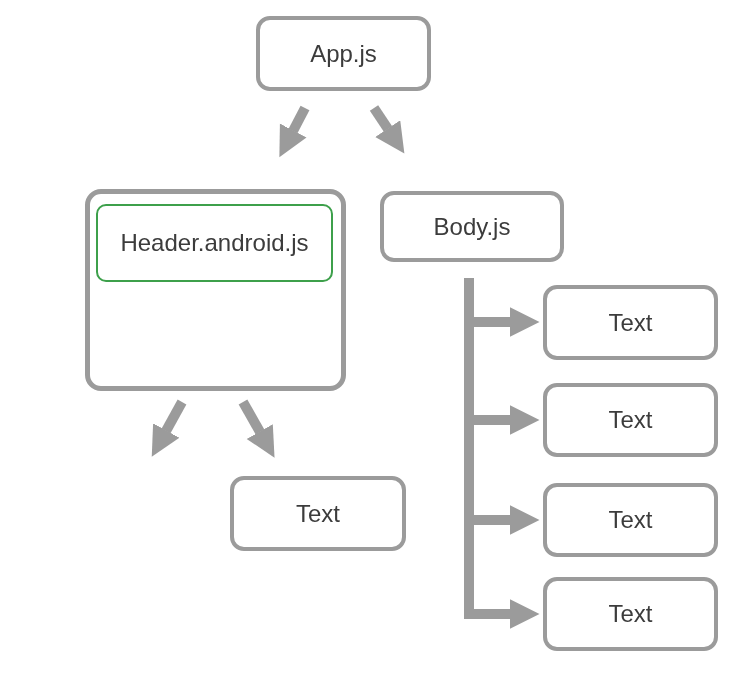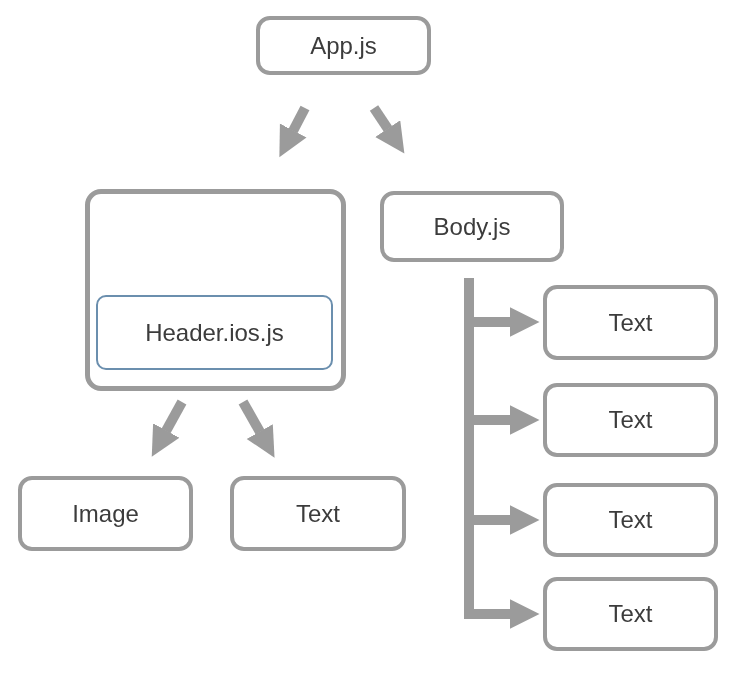--- a/index.html
+++ b/index.html
@@ -36,21 +36,21 @@
     border: 4px solid var(--c-border, #9b9b9b);
     border-radius: 14px;
     display: flex;
     align-items: center;
     justify-content: center;
     font-size: 24px;
     color: var(--c-text, #3c3c3c);
     z-index: 1;
     white-space: nowrap;
   }
-  #app        { left: 256px; top: 16px;  width: 175px; height: 59px; }
+  #app        { left: 256px; top: 16px;  width: 175px; height: 75px; }
   #header-group {
     left: 85px; top: 189px; width: 261px; height: 202px;
     border-width: 5px; border-radius: 16px;
   }
   .subnode {
     position: absolute;
     box-sizing: border-box;
     background: #ffffff;
     border-radius: 10px;
     display: flex;
@@ -101,26 +101,25 @@
 
     <line class="shaft" x1="469" y1="322" x2="510" y2="322" marker-end="url(#ah)"></line>
     <line class="shaft" x1="469" y1="420" x2="510" y2="420" marker-end="url(#ah)"></line>
     <line class="shaft" x1="469" y1="520" x2="510" y2="520" marker-end="url(#ah)"></line>
     <line class="shaft" x1="469" y1="614" x2="510" y2="614" marker-end="url(#ah)"></line>
   </svg>
 
   <div class="node" id="app">App.js</div>
 
   <div class="node" id="header-group">
-    <div class="subnode" id="header-ios">Header.ios.js</div>
+    <div class="subnode" id="header-android">Header.android.js</div>
   </div>
 
   <div class="node" id="body">Body.js</div>
 
-  <div class="node" id="image">Image</div>
 
   <div class="node" id="text-main">Text</div>
 
   <div class="node text-r" id="text-r1">Text</div>
   <div class="node text-r" id="text-r2">Text</div>
   <div class="node text-r" id="text-r3">Text</div>
   <div class="node text-r" id="text-r4">Text</div>
 
 </div>
 

